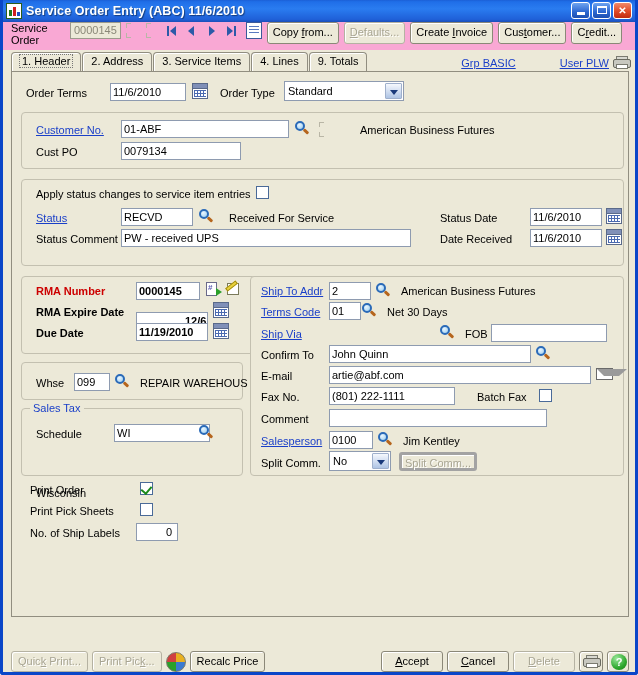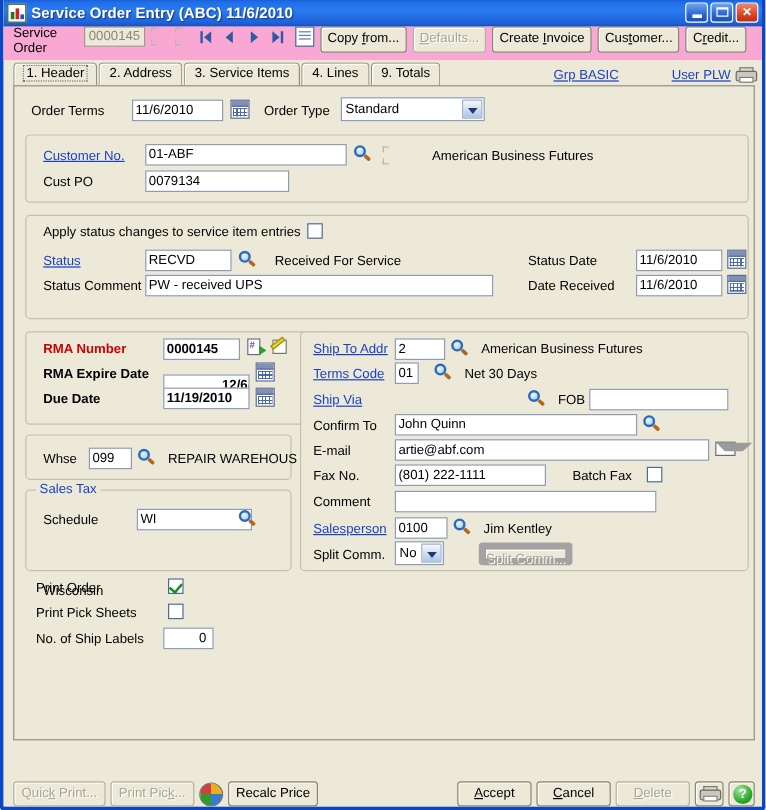--- a/index.html
+++ b/index.html
@@ -214,21 +214,21 @@
     background: linear-gradient(180deg,#f5f8fd,#cfdcf0 55%,#aec4e4);
     border:1px solid #9fb0cc; box-sizing:border-box; border-radius:1px;
   }
   .sel .arrowbox:after {
     content:''; position:absolute; left:4px; top:6px;
     border-left:4px solid transparent; border-right:4px solid transparent;
     border-top:5px solid #1a3a7a;
   }
   .btn-inline {
     position:absolute; box-sizing:border-box; height:19px;
-    border:6px solid #a3a3a3; border-radius:3px; background:#ece9d8;
+    border:3px solid #a3a3a3; border-radius:3px; background:#ece9d8;
     font-size:11px; line-height:17px; text-align:center; color:#a8a593;
     text-shadow:1px 1px 0 #fff; box-shadow: inset 1px 1px 0 #fff;
   }
   .env {
     position:absolute; width:17px; height:12px; box-sizing:border-box;
     border:1px solid #6a6a6a; background:#fff;
   }
   .env:after {
     content:''; position:absolute; left:0px; top:0px; width:15px; height:8px;
     border-left:7px solid transparent; border-right:8px solid transparent;
@@ -475,21 +475,21 @@
     <div class="group" style="left:238px; top:204px; width:374px; height:200px;">
       <span class="lbl link" style="left:10px; top:8px;text-align:center;">Ship To Addr</span>
       <div class="txt" style="left:78px; top:5px; width:42px;">2</div>
       <div class="mag" style="left:124px; top:6px;">
           <span class="lens"></span>
           <span class="handle"></span>
         </div>
       <span class="static" style="left:150px; top:8px;">American Business Futures</span>
 
       <span class="lbl link" style="left:10px; top:29px;">Terms Code</span>
-      <div class="txt" style="left:78px; top:25px; width:20px;">01</div>
+      <div class="txt" style="left:78px; top:25px; width:32px;">01</div>
       <div class="mag" style="left:110px; top:26px;">
           <span class="lens"></span>
           <span class="handle"></span>
         </div>
       <span class="static" style="left:136px; top:29px;">Net 30 Days</span>
 
       <span class="lbl link" style="left:10px; top:51px;">Ship Via</span>
       <div class="mag" style="left:188px; top:48px;">
           <span class="lens"></span>
           <span class="handle"></span>
@@ -518,21 +518,21 @@
 
       <span class="lbl link" style="left:10px; top:158px;">Salesperson</span>
       <div class="txt" style="left:78px; top:154px; width:44px;">0100</div>
       <div class="mag" style="left:126px; top:155px;">
           <span class="lens"></span>
           <span class="handle"></span>
         </div>
       <span class="static" style="left:152px; top:158px;">Jim Kentley</span>
 
       <span class="lbl" style="left:10px; top:180px;">Split Comm.</span>
-      <div class="sel" style="left:78px; top:174px; width:41px;">
+      <div class="sel" style="left:78px; top:174px; width:62px;">
         <span>No</span>
         <span class="arrowbox"></span>
       </div>
       <div class="btn-inline" style="left:148px; top:175px; width:78px;">Split Comm...</div>
     </div>
 
     <span class="lbl" style="left:18px; top:412px;">Print Order</span>
     <div class="cb checked" style="left:128px; top:410px;"></div>
     <span class="lbl" style="left:18px; top:433px;">Print Pick Sheets</span>
     <div class="cb" style="left:128px; top:431px;"></div>

